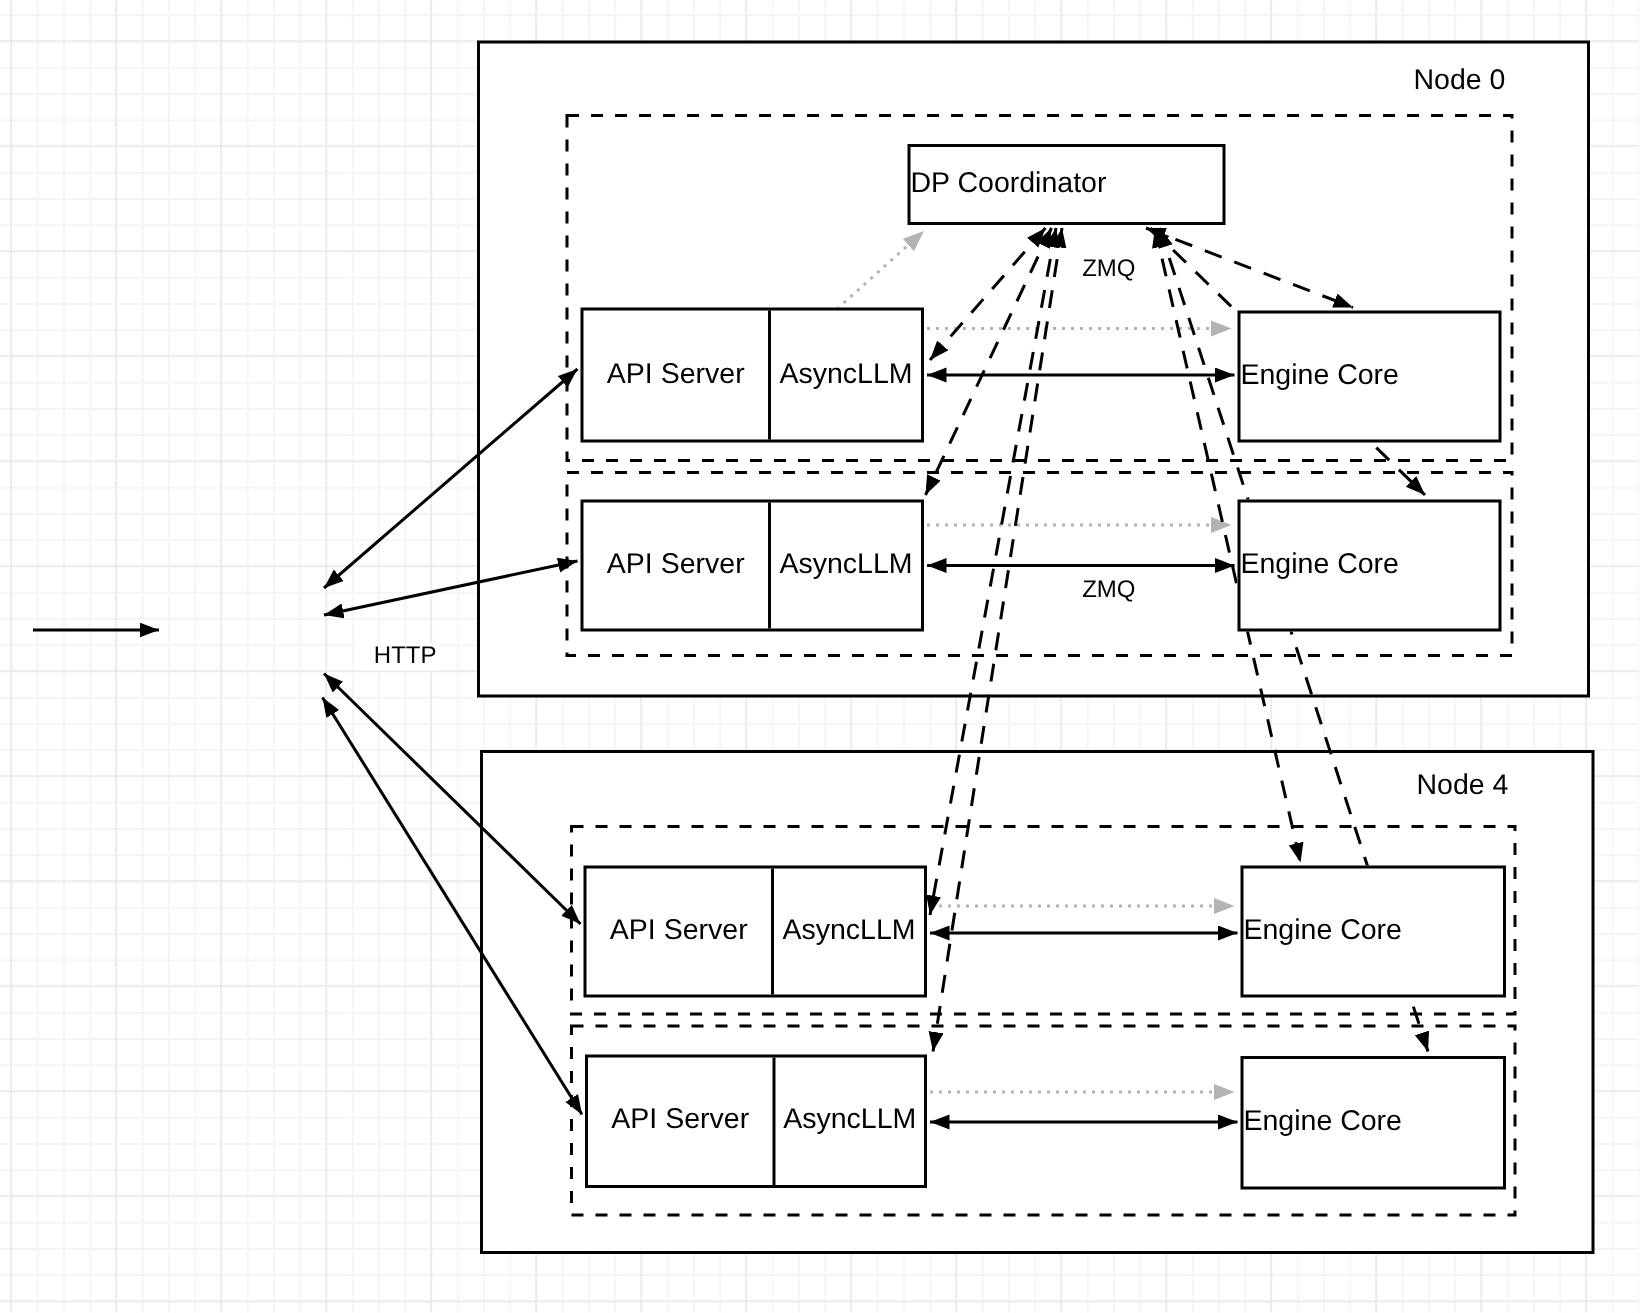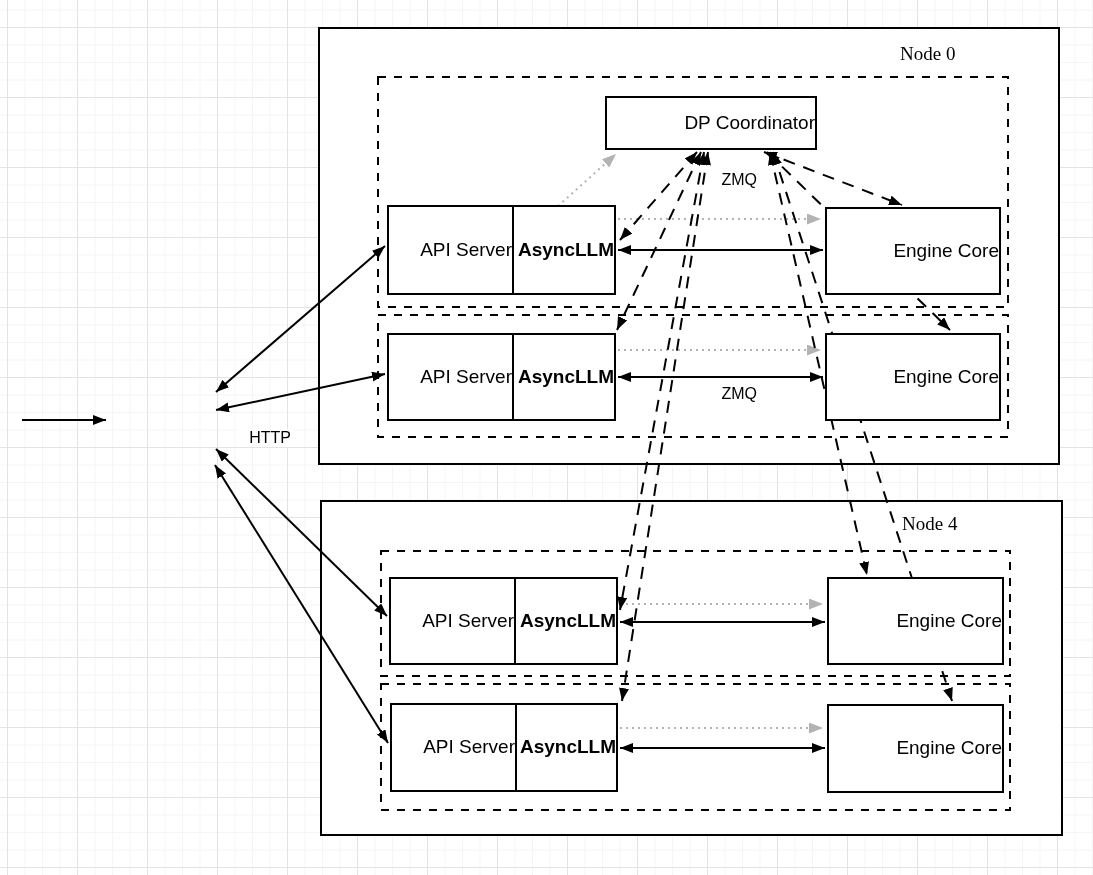--- a/index.html
+++ b/index.html
@@ -17,28 +17,28 @@
   }
   svg.edges{position:absolute;left:0;top:0;z-index:1;}
   .nodeRect{fill:#ffffff;stroke:#000000;stroke-width:2;}
   .groupRect{fill:none;stroke:#000000;stroke-width:2;stroke-dasharray:8 8;}
   .solid{stroke:#000000;stroke-width:2;fill:none;}
   .dash{stroke:#000000;stroke-width:2;fill:none;stroke-dasharray:12 9;}
   .dot{stroke:#b3b3b3;stroke-width:2;fill:none;stroke-dasharray:2 4;}
   .box{
     position:absolute;z-index:2;box-sizing:border-box;
     background:#ffffff;border:2px solid #000;
-    display:flex;align-items:center;justify-content:flex-end;
+    display:flex;align-items:center;justify-content:flex-start;
     font-size:19px;text-align:center;line-height:1.4;
   }
   .pair{justify-content:stretch;}
-  .pair .cell{height:100%;display:flex;align-items:center;justify-content:flex-end;}
+  .pair .cell{height:100%;display:flex;align-items:center;justify-content:center;}
   .pair .cell-api{width:123px;border-right:2px solid #000;}
-  .pair .cell-llm{flex:1;font-weight:bold;}
-  .node-label{position:absolute;z-index:3;font-size:19px;text-align:left;width:146px;font-family:Liberation Serif, serif;}
+  .pair .cell-llm{flex:1;}
+  .node-label{position:absolute;z-index:3;font-size:19px;text-align:center;width:146px;}
   .edge-label{position:absolute;z-index:3;font-size:16px;background:#fff;padding:0 2px;text-align:right;}
 </style>
 </head>
 <body>
 
 <div class="scene">
 
   <svg class="edges" width="1093" height="875" viewBox="0 0 1093 875">
     <defs>
       <marker id="mA" markerUnits="userSpaceOnUse" markerWidth="14" markerHeight="12" refX="13" refY="5" orient="auto-start-reverse">

